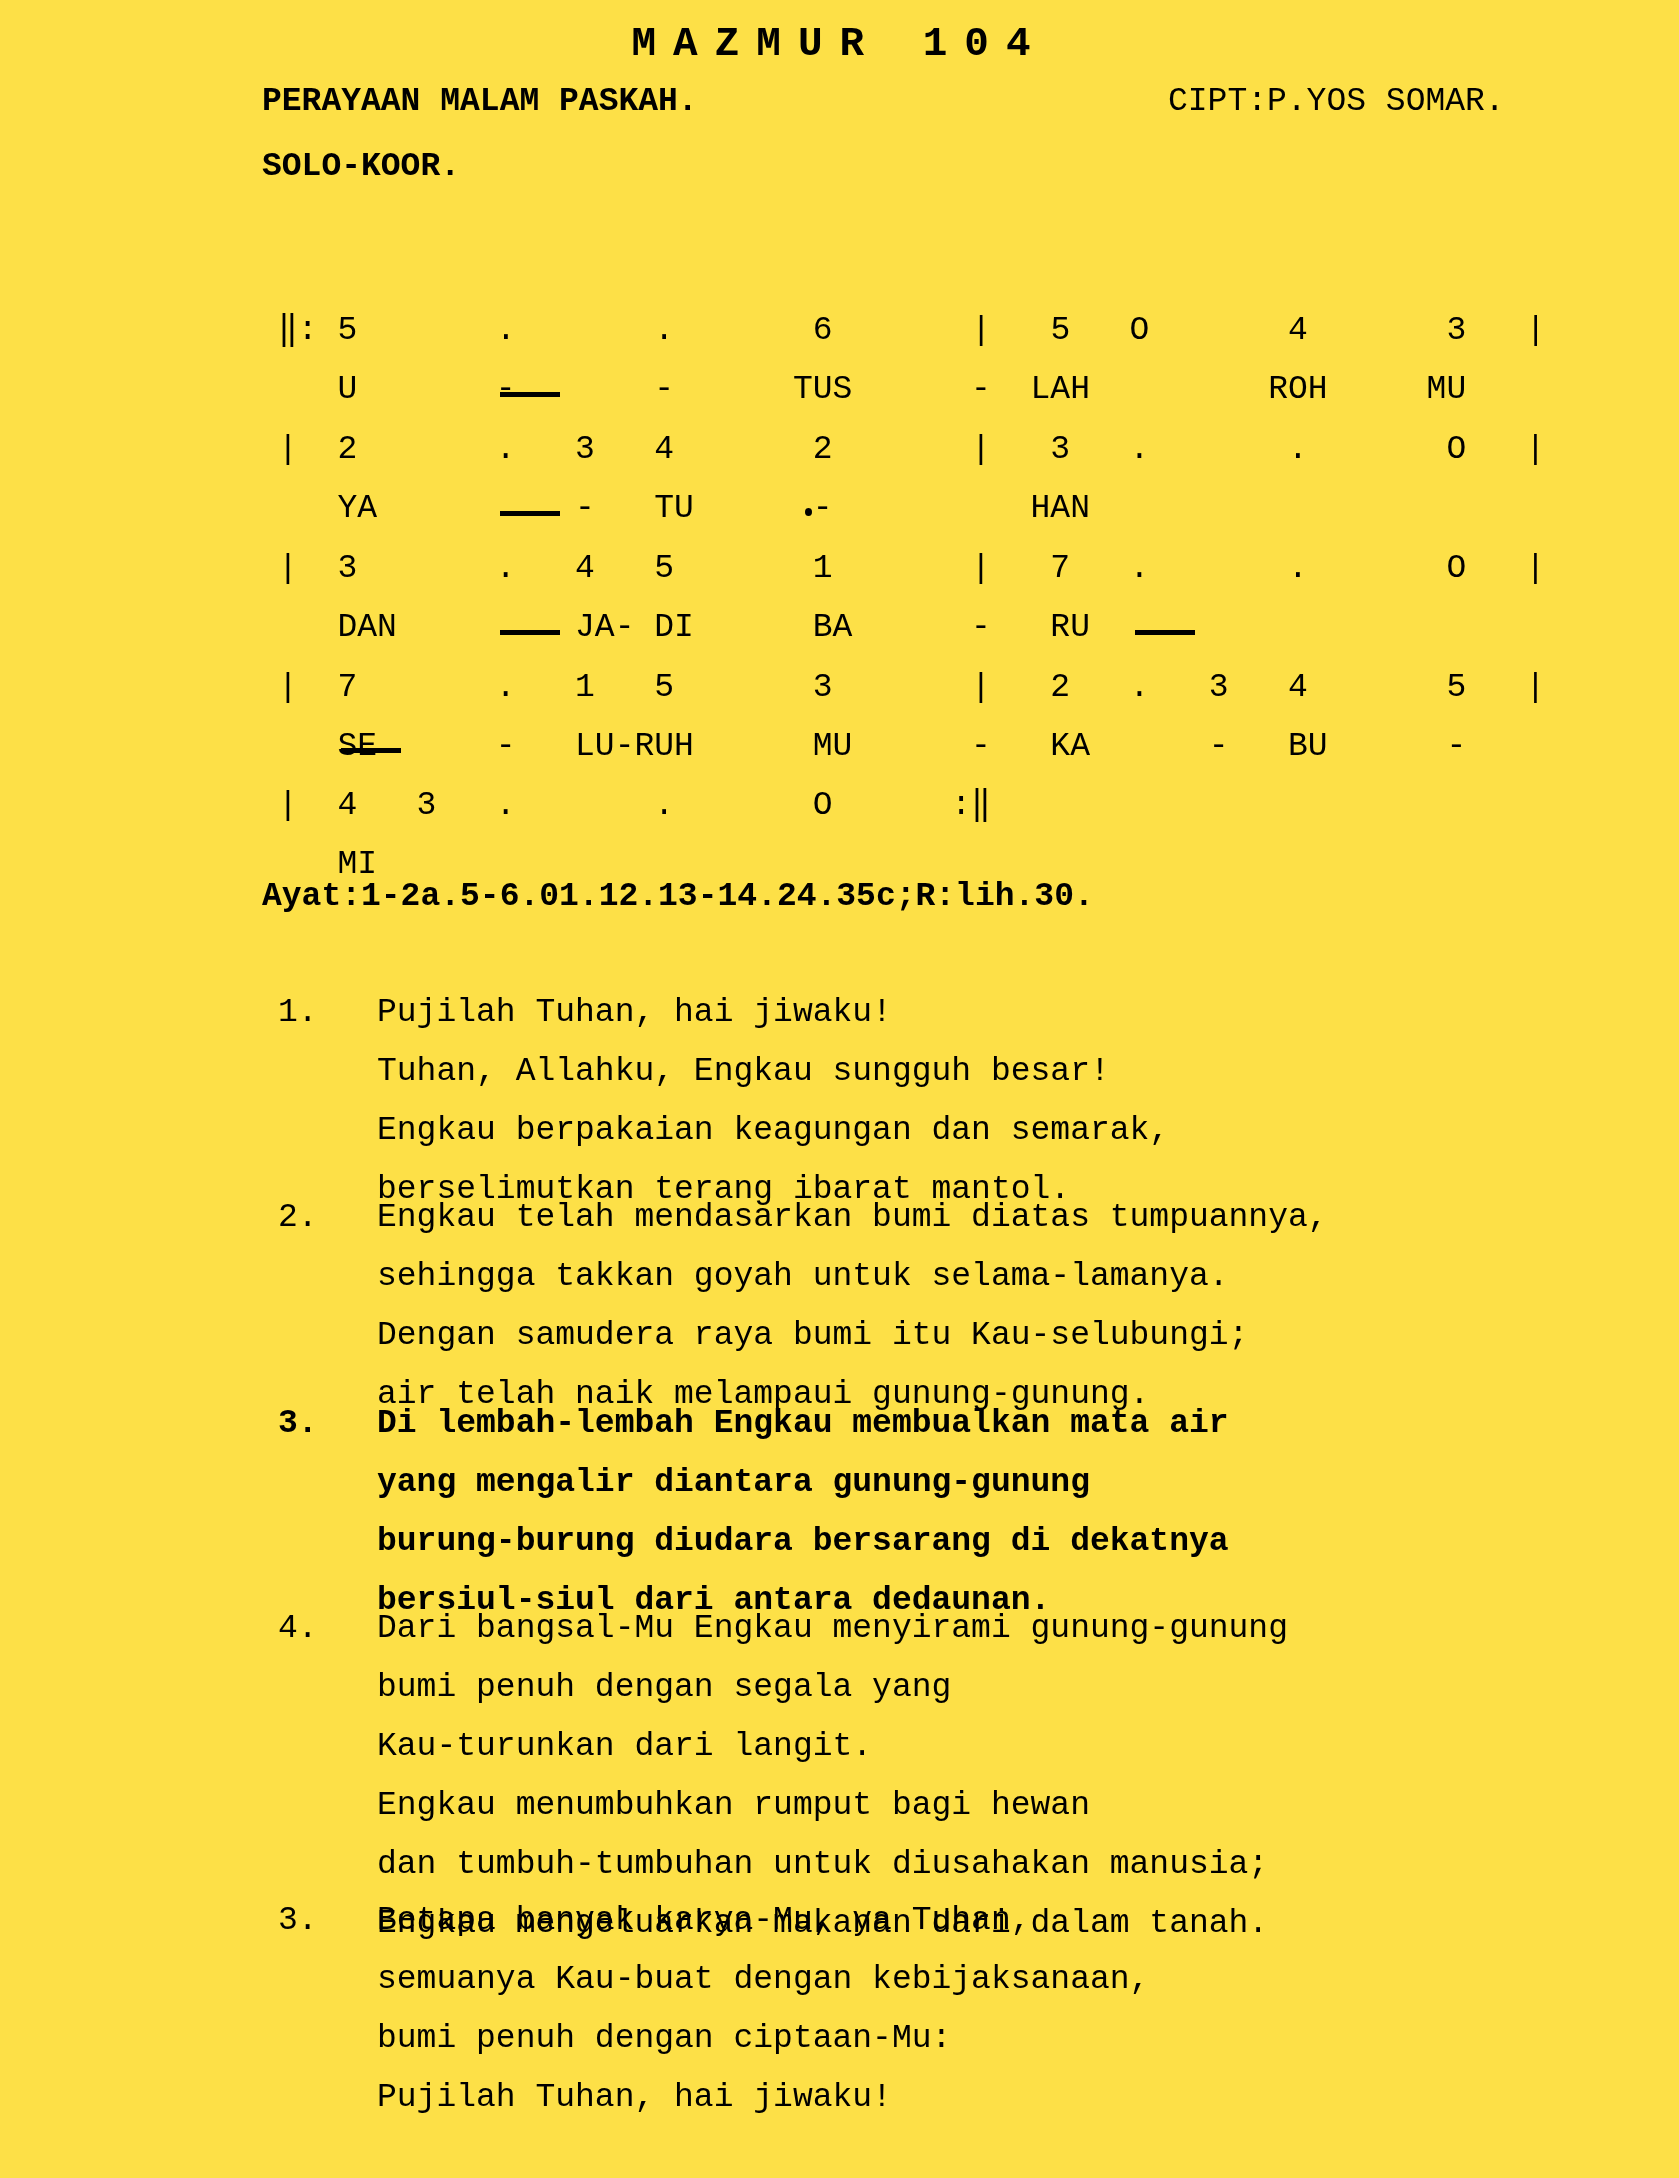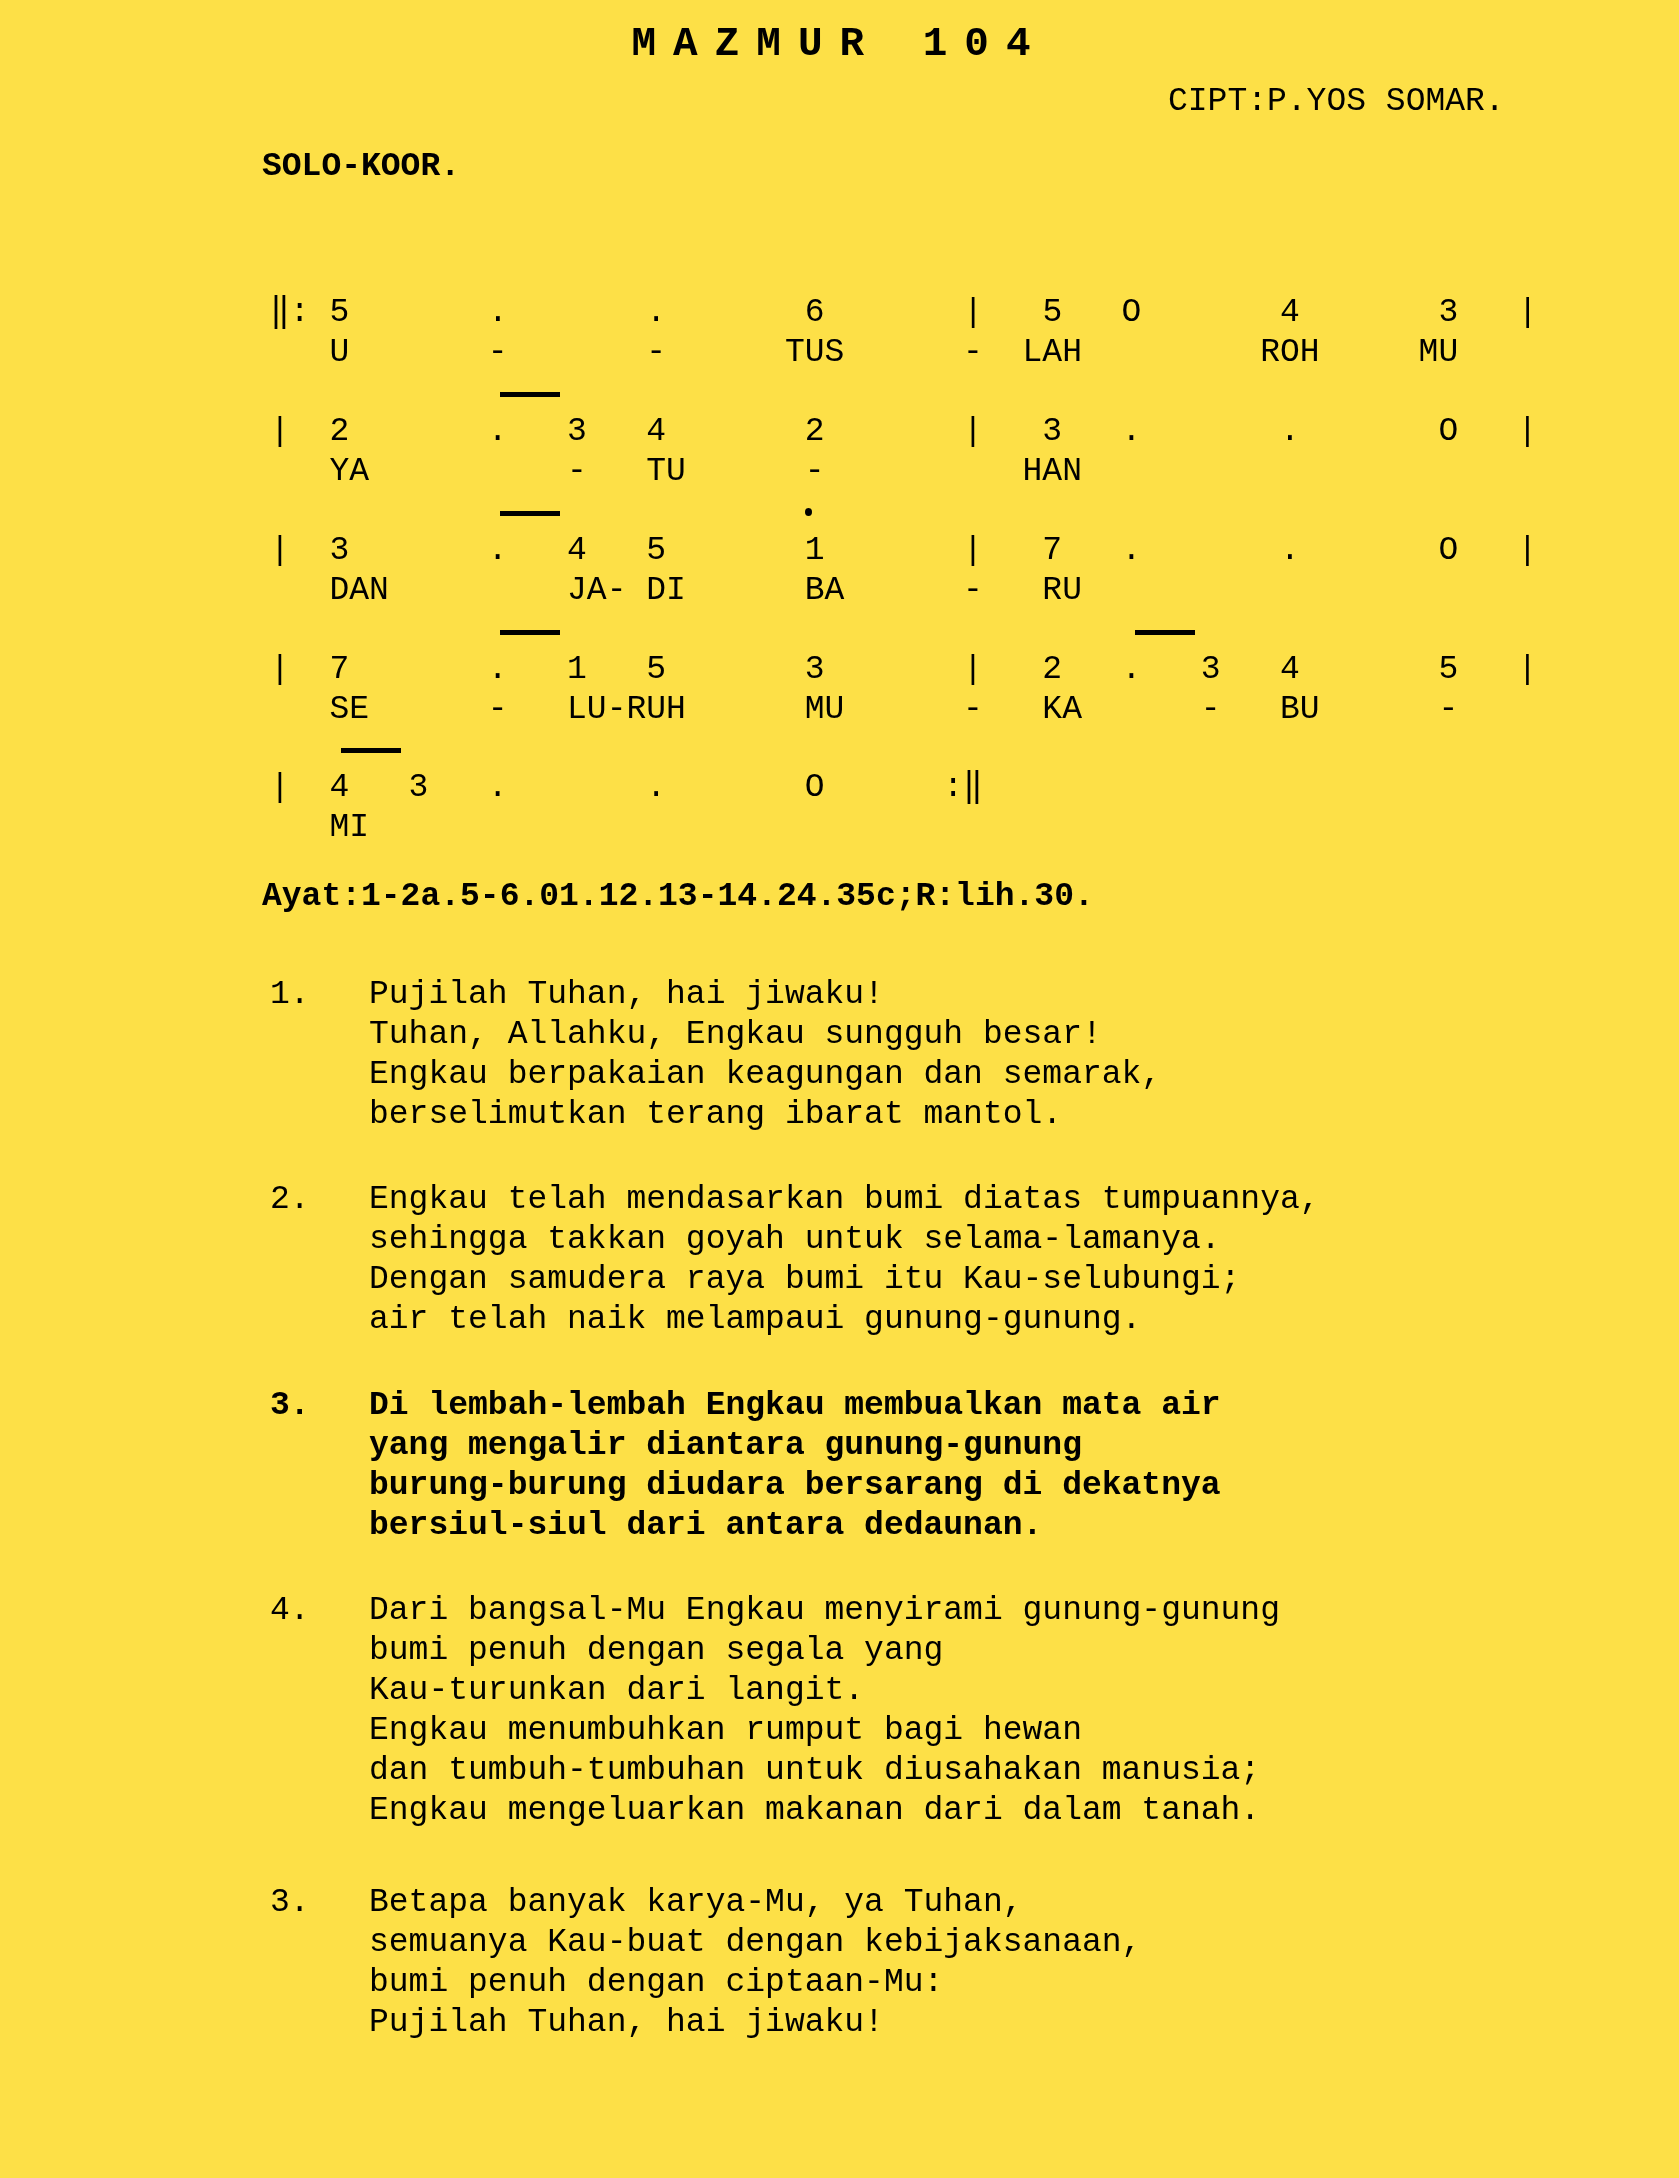--- a/index.html
+++ b/index.html
@@ -1,39 +1,40 @@
 <!DOCTYPE html>
 <html><head>
 <meta charset="utf-8">
 <style>
   html,body{margin:0;padding:0;background:#e8e8e8;}
   .page{
     position:relative;width:1679px;height:2178px;background:#fde047;color:#000000;
     font-family:"Liberation Mono","DejaVu Sans Mono",monospace;
     font-size:33px;line-height:45px;overflow:hidden;
   }
-  pre{margin:8px;font:inherit;line-height:40px;}
+  pre{margin:16px;font:inherit;line-height:59px;}
   .title{
     position:absolute;top:20px;left:0;width:100%;text-align:center;
     font-weight:bold;font-size:41px;letter-spacing:17px;line-height:48px;
   }
   .event{position:absolute;left:262px;top:79px;font-weight:bold;}
   .composer{position:absolute;left:1168px;top:79px;font-weight:normal;}
   .solo{position:absolute;left:262px;top:144px;font-weight:bold;}
   .music-line{position:absolute;left:262px;}
   .beam{position:absolute;top:-12px;height:5px;background:#000;}
   .hdot{position:absolute;top:-15px;width:7px;height:8px;background:#000;border-radius:50%;}
   .ayat{position:absolute;left:262px;top:874px;font-weight:bold;}
   .verse{position:absolute;left:262px;}
 </style>
 </head>
 <body>
 
 <div class="page">
   <div class="title">MAZMUR 104</div>
+  <div class="event">PERAYAAN MALAM PASKAH.</div>
   <div class="composer">CIPT:P.YOS SOMAR.</div>
   <div class="solo">SOLO-KOOR.</div>
   <div>
       <div class="music-line" style="top: 285px;">
         <pre>‖: 5       .       .       6       |   5   O       4       3   |
    U       -       -      TUS      -  LAH         ROH     MU</pre>
       </div>
       <div class="music-line" style="top: 404px;">
         <pre>|  2       .   3   4       2       |   3   .       .       O   |
    YA          -   TU      -          HAN</pre>

